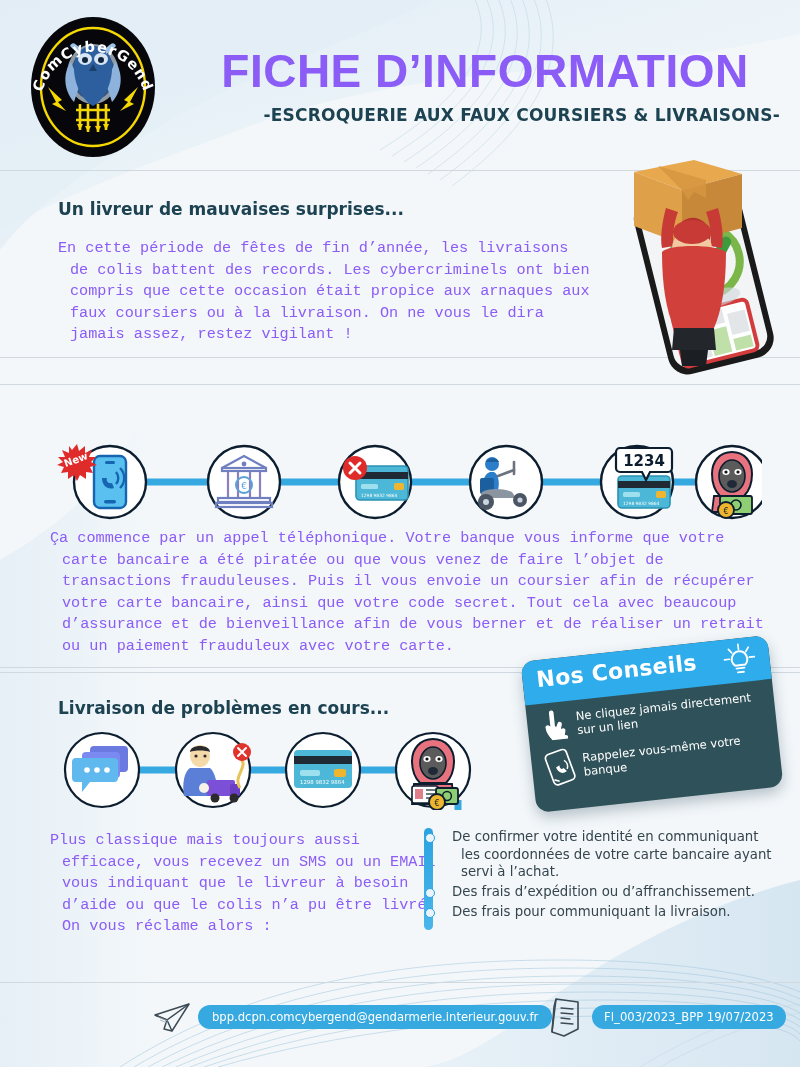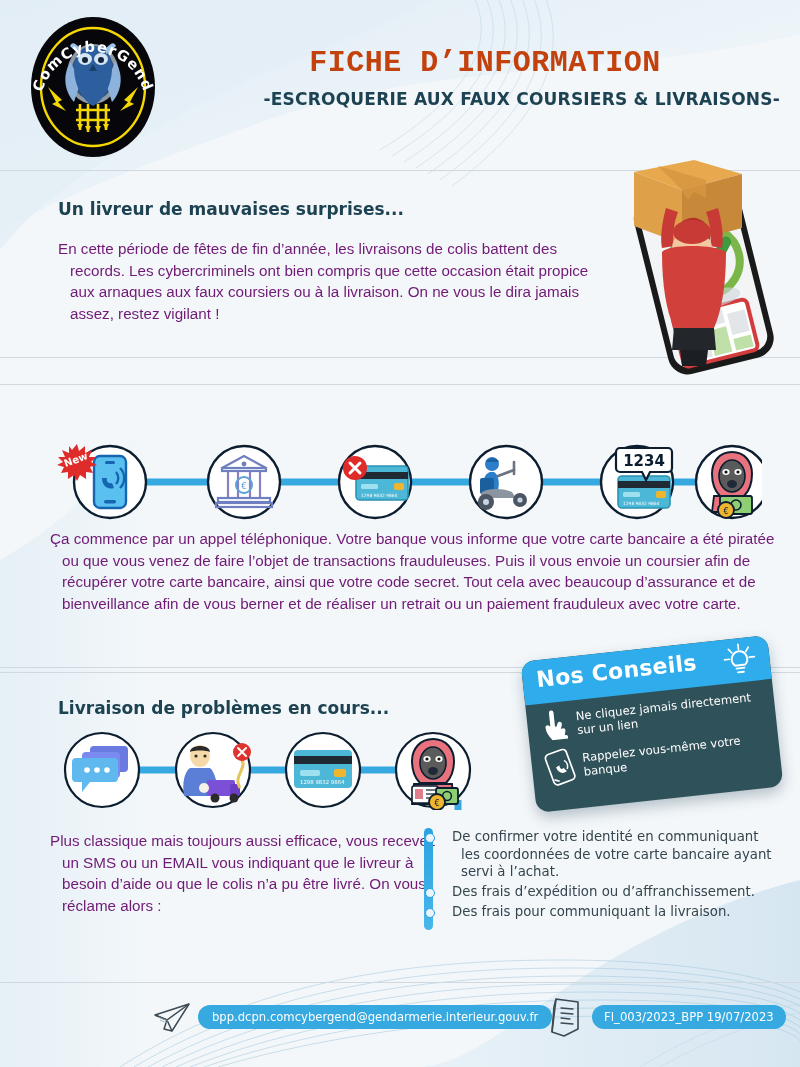--- a/index.html
+++ b/index.html
@@ -12,39 +12,39 @@
   #page{position:absolute;inset:0;overflow:hidden;background:#f3f7fa;}
 
   
   .bg-svg{position:absolute;inset:0;width:800px;height:1067px;pointer-events:none;}
 
   
   .header{position:absolute;left:0;top:0;width:800px;height:160px;}
   .logo{position:absolute;left:18px;top:12px;width:150px;height:150px;}
   .title-wrap{position:absolute;left:190px;top:48px;width:590px;text-align:center;}
   .title{
-    font-size:30px;font-weight:bold;letter-spacing:.5px;color:#c2410c;
-    font-family:Liberation Mono, monospace;line-height:1;
+    font-size:46px;font-weight:bold;letter-spacing:.5px;color:#8b5cf6;
+    font-family:Liberation Sans, sans-serif;line-height:1;
   }
   .subtitle{
     margin-top:11px;font-size:17px;font-weight:bold;color:#1d4352;
     font-family:"DejaVu Sans", sans-serif;letter-spacing:.2px;text-align:right;
   }
 
   
   .rule{position:absolute;left:0;width:800px;height:1px;background:#cfd9df;}
 
   
   .sec-head{
     font-size:17px;font-weight:bold;color:#1d4352;
     font-family:"DejaVu Sans", sans-serif;
   }
   .body-text{
-    font-size:15.2px;color:#701a75;line-height:1.42;
-    font-family:Liberation Sans, sans-serif;
+    font-size:15.2px;color:#8b5cf6;line-height:1.42;
+    font-family:Liberation Mono, monospace;
     text-indent:-12px;padding-left:12px;
   }
 
   
   #sec1-head{position:absolute;left:58px;top:199px;}
   #sec1-text{position:absolute;left:58px;top:238px;width:520px;}
   #sec1-art{position:absolute;left:596px;top:152px;width:200px;height:230px;}
 
   
   #sec2-head{position:absolute;left:58px;top:411px;}

